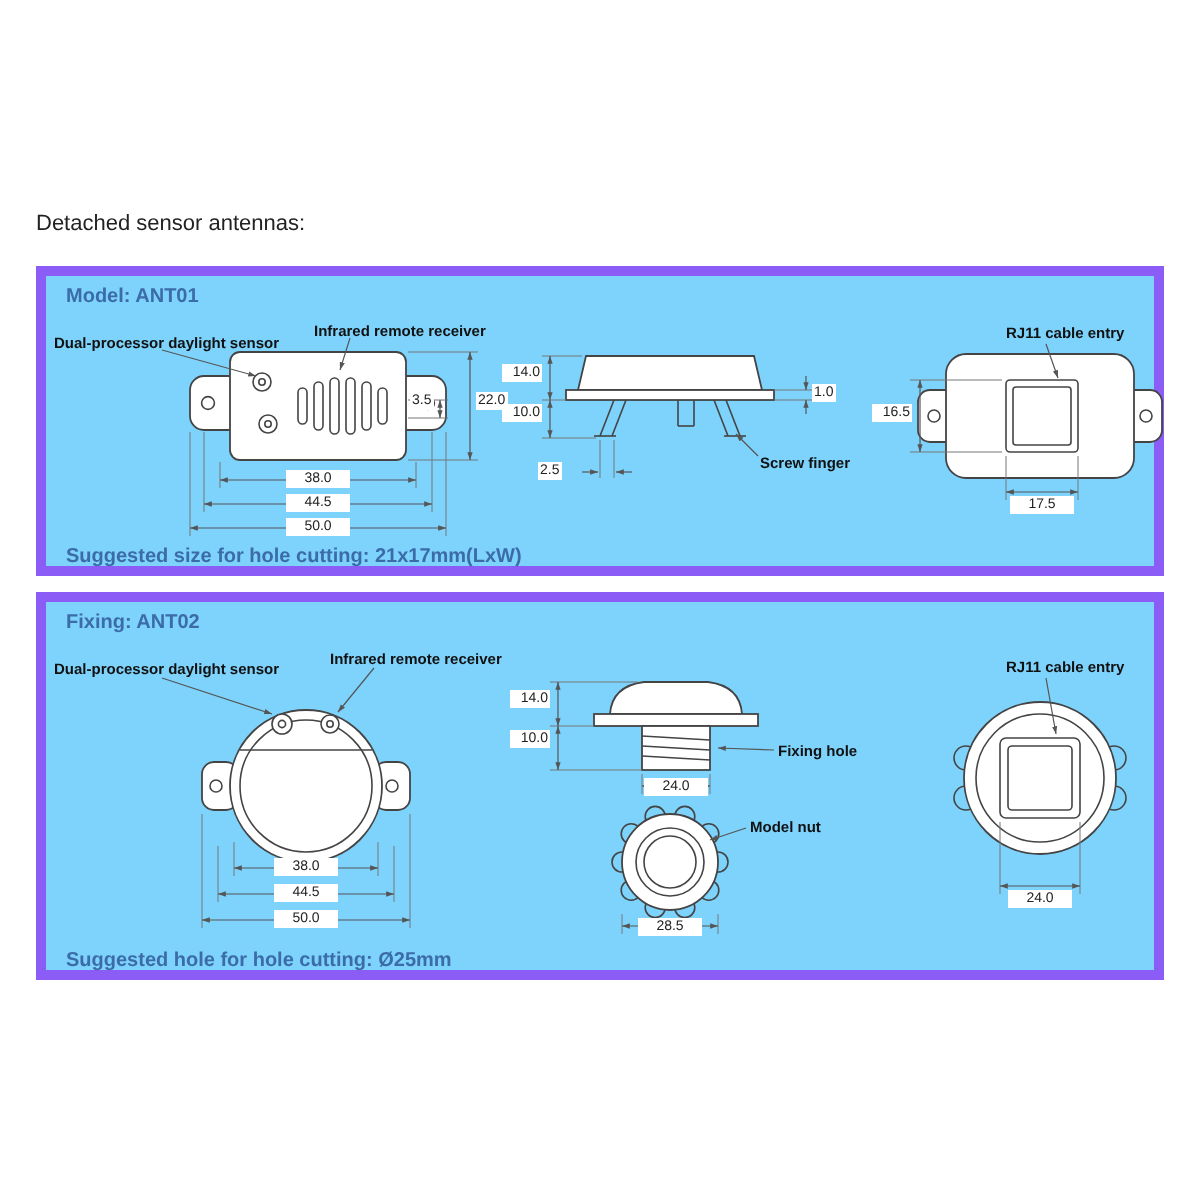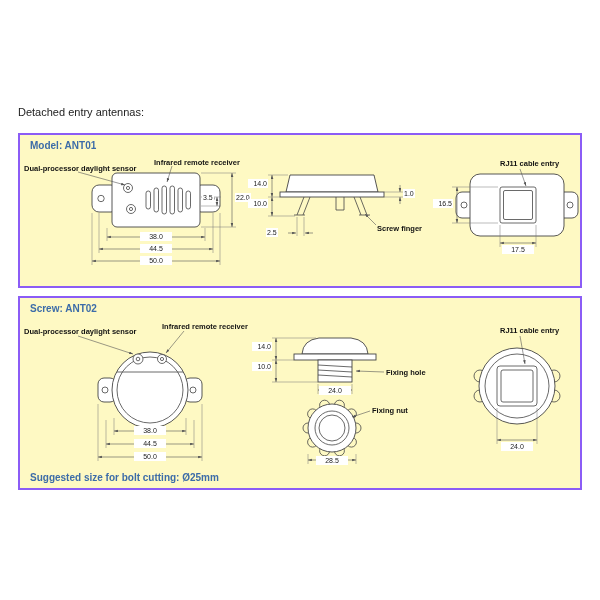--- a/index.html
+++ b/index.html
@@ -1,20 +1,20 @@
 <!DOCTYPE html>
 <html><head>
 <meta charset="utf-8">
 <style>
   *{margin:0;padding:0;box-sizing:border-box}
   html,body{width:600px;height:600px;background:#fff;overflow:hidden}
   body{font-family:"Liberation Sans",sans-serif;position:relative}
   .abs{position:absolute;white-space:nowrap}
   .title{font-size:11px;color:#222}
-  .panel{position:absolute;border:2px solid #8b5cf6;background:#fef9c3}
+  .panel{position:absolute;border:5px solid #8b5cf6;background:#7dd3fc}
   .model{font-size:10px;font-weight:bold;color:#3c6ca8}
   .note{font-size:10px;font-weight:bold;color:#3c6ca8}
   .lbl{font-size:7.5px;font-weight:bold;color:#111}
   .dim{font-size:7px;color:#222;background:#fff;padding:0 1px;line-height:9px}
   .c{text-align:center}
   .r{text-align:right}
   svg.draw{position:absolute;left:0;top:0}
   .ln{fill:none;stroke:#444;stroke-width:0.8}
   .fw{fill:#fff;stroke:#444;stroke-width:0.9}
   .fw2{fill:#fff;stroke:#444;stroke-width:0.8}
@@ -23,21 +23,21 @@
   .ld{stroke:#555;stroke-width:0.6}
   .al{stroke:#555;stroke-width:0.6}
   #svg1 .dml{marker-start:url(#a1);marker-end:url(#a1)}
   #svg1 .ld,#svg1 .al{marker-end:url(#a1)}
   #svg2 .dml{marker-start:url(#a2);marker-end:url(#a2)}
   #svg2 .ld,#svg2 .al{marker-end:url(#a2)}
 </style>
 </head>
 <body>
 
-<div class="abs title" style="left:18px;top:106px">Detached entry antennas:</div>
+<div class="abs title" style="left:18px;top:106px">Detached sensor antennas:</div>
 
 <div class="panel" style="left:18px;top:133px;width:564px;height:155px">
   <svg id="svg1" class="draw" width="564" height="155" viewBox="0 0 564 155">
     <defs>
       <marker id="a1" markerWidth="8" markerHeight="6" refX="6.5" refY="2.2" orient="auto-start-reverse">
         <path d="M0,0 L6.5,2.2 L0,4.4 Z" fill="#555"></path>
       </marker>
     </defs>
     <g>
       <rect class="fw" x="72" y="50" width="26" height="27" rx="7"></rect>
@@ -129,20 +129,21 @@
   <div class="abs dim c" style="left:120px;top:121px;width:32px">50.0</div>
   <div class="abs dim" style="left:182px;top:58px">3.5</div>
   <div class="abs dim" style="left:215px;top:58px">22.0</div>
   <div class="abs dim r" style="left:228px;top:44px;width:20px">14.0</div>
   <div class="abs dim r" style="left:228px;top:64px;width:20px">10.0</div>
   <div class="abs dim" style="left:383px;top:54px">1.0</div>
   <div class="abs dim" style="left:246px;top:93px">2.5</div>
   <div class="abs dim r" style="left:413px;top:64px;width:20px">16.5</div>
   <div class="abs dim c" style="left:482px;top:110px;width:32px">17.5</div>
 
+  <div class="abs note" style="left:10px;top:135px">Suggested size for hole cutting: 21x17mm(LxW)</div>
 </div>
 
 <div class="panel" style="left:18px;top:296px;width:564px;height:194px">
   <svg id="svg2" class="draw" width="564" height="194" viewBox="0 0 564 194">
     <defs>
       <marker id="a2" markerWidth="8" markerHeight="6" refX="6.5" refY="2.2" orient="auto-start-reverse">
         <path d="M0,0 L6.5,2.2 L0,4.4 Z" fill="#555"></path>
       </marker>
     </defs>
     <g>
@@ -214,30 +215,30 @@
       <circle class="ln" cx="497" cy="88" r="32"></circle>
       <rect class="fw2" x="477" y="68" width="40" height="40" rx="3"></rect>
       <rect class="ln" x="481" y="72" width="32" height="32" rx="2"></rect>
       <line class="ld" x1="500" y1="38" x2="505" y2="66"></line>
       <line class="ext" x1="477" y1="110" x2="477" y2="146"></line>
         <line class="ext" x1="517" y1="110" x2="517" y2="146"></line>
       <line class="dml" x1="477" y1="142" x2="517" y2="142"></line>
     </g>
   </svg>
 
-  <div class="abs model" style="left:10px;top:5px">Screw: ANT02</div>
+  <div class="abs model" style="left:10px;top:5px">Fixing: ANT02</div>
   <div class="abs lbl" style="left:4px;top:29px">Dual-processor daylight sensor</div>
   <div class="abs lbl" style="left:142px;top:24px">Infrared remote receiver</div>
   <div class="abs lbl" style="left:366px;top:70px">Fixing hole</div>
-  <div class="abs lbl" style="left:352px;top:108px">Fixing nut</div>
+  <div class="abs lbl" style="left:352px;top:108px">Model nut</div>
   <div class="abs lbl" style="left:480px;top:28px">RJ11 cable entry</div>
 
   <div class="abs dim c" style="left:114px;top:128px;width:32px">38.0</div>
   <div class="abs dim c" style="left:114px;top:141px;width:32px">44.5</div>
   <div class="abs dim c" style="left:114px;top:154px;width:32px">50.0</div>
   <div class="abs dim r" style="left:232px;top:44px;width:20px">14.0</div>
   <div class="abs dim r" style="left:232px;top:64px;width:20px">10.0</div>
   <div class="abs dim c" style="left:299px;top:88px;width:32px">24.0</div>
   <div class="abs dim c" style="left:296px;top:158px;width:32px">28.5</div>
   <div class="abs dim c" style="left:481px;top:144px;width:32px">24.0</div>
 
-  <div class="abs note" style="left:10px;top:174px">Suggested size for bolt cutting: Ø25mm</div>
+  <div class="abs note" style="left:10px;top:174px">Suggested hole for hole cutting: Ø25mm</div>
 </div>
 
 </body></html>

